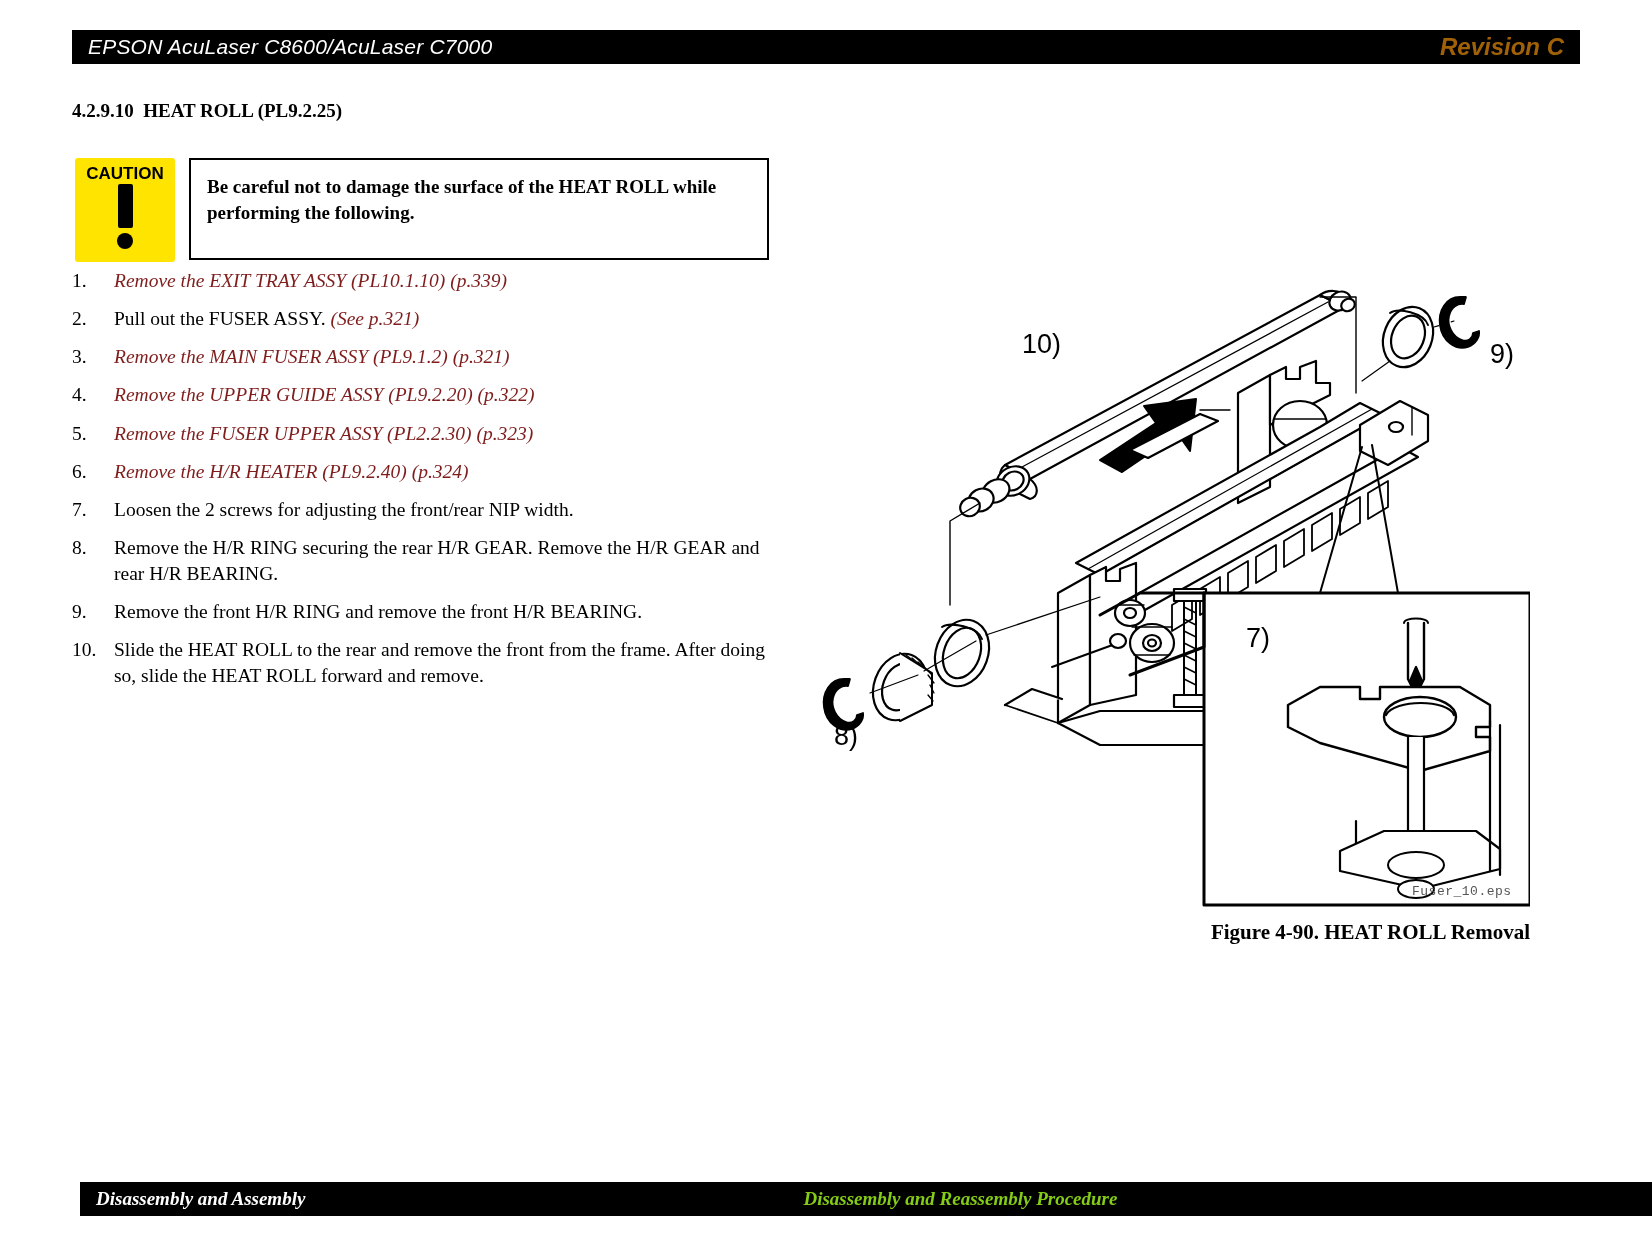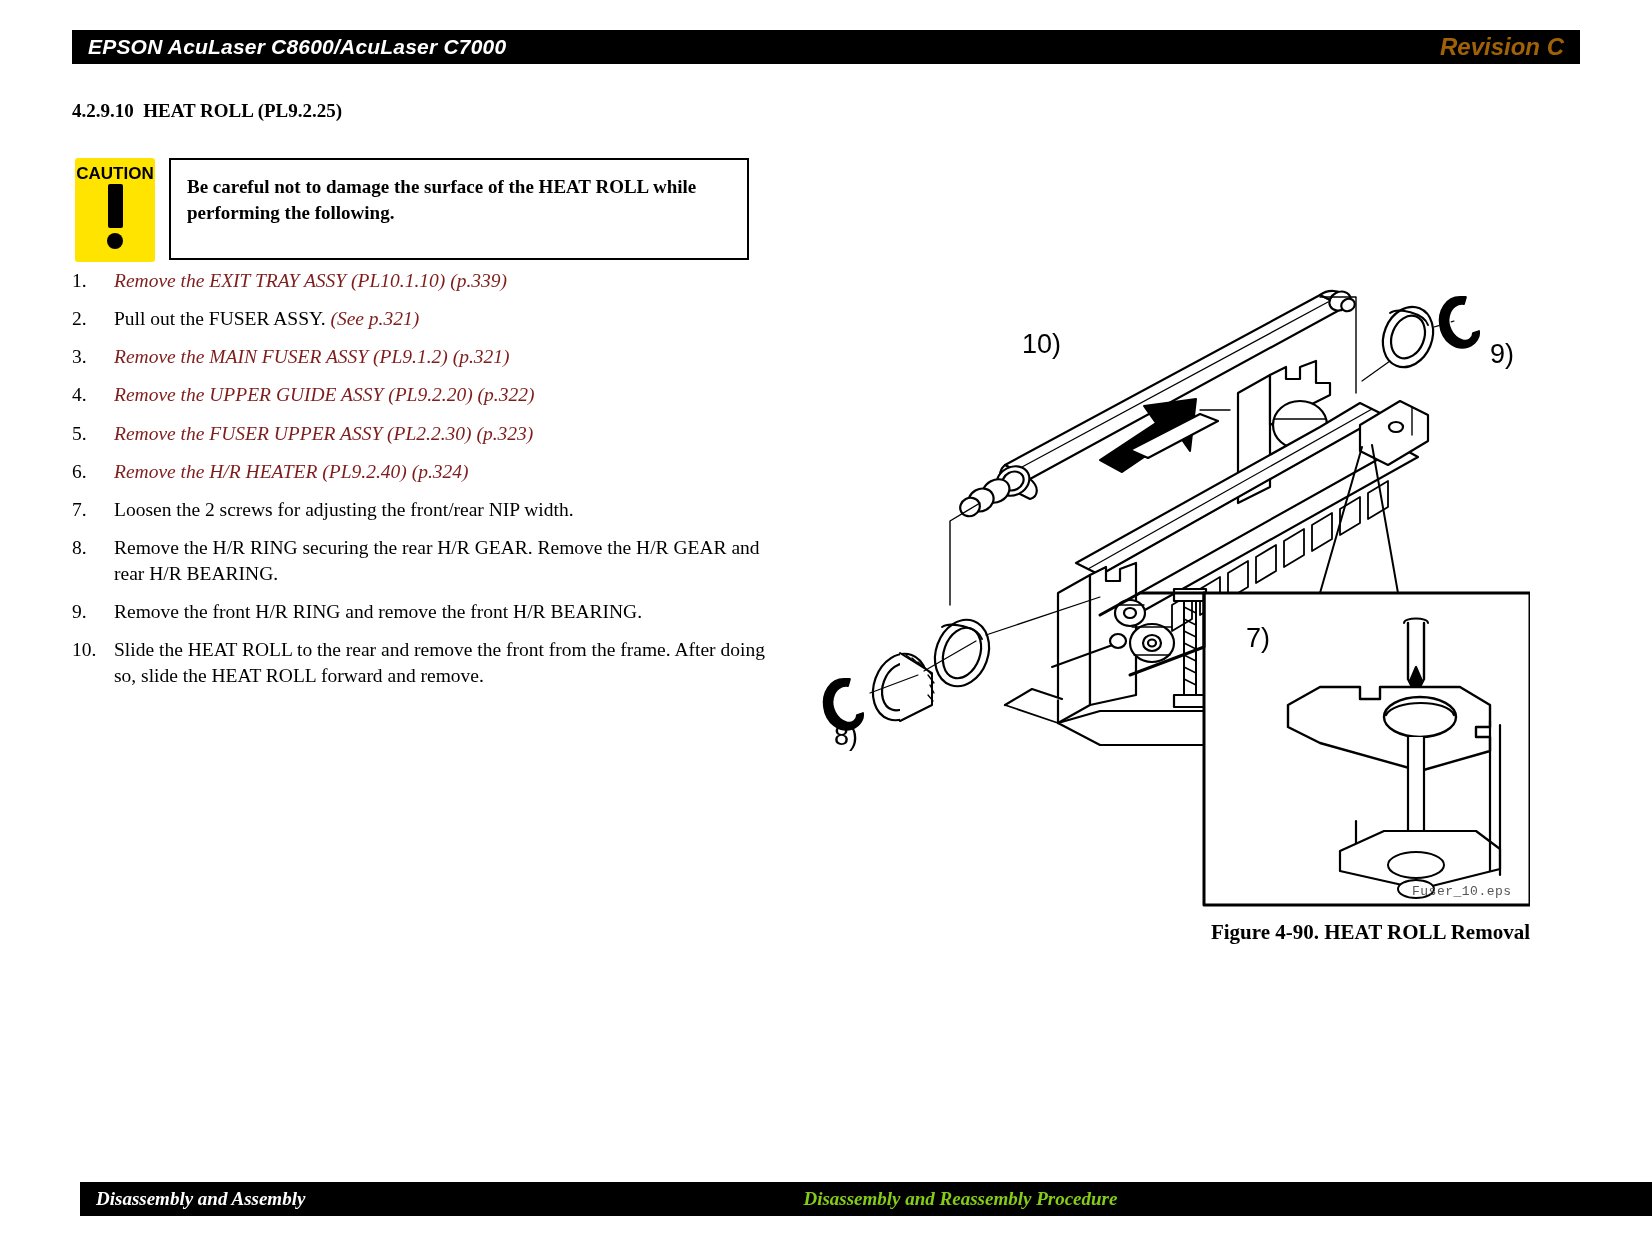--- a/index.html
+++ b/index.html
@@ -27,21 +27,21 @@
     display: flex;
     align-items: center;
     justify-content: space-between;
     padding: 0 16px;
     box-sizing: border-box;
   }
   .header-title {
     color: #ffffff;
     font-family: "Liberation Sans", sans-serif;
     font-style: italic;
-    font-weight: bold;
+    font-weight: normal;
     font-size: 21px;
     letter-spacing: 0.2px;
   }
   .header-revision {
     color: #a16207;
     font-family: "Liberation Sans", sans-serif;
     font-style: italic;
     font-weight: bold;
     font-size: 24px;
   }
@@ -59,21 +59,21 @@
 
   
   .caution-wrap {
     position: absolute;
     left: 75px;
     top: 158px;
     display: flex;
     align-items: flex-start;
   }
   .caution-badge {
-    width: 80px;
+    width: 100px;
     height: 104px;
     background: #ffe400;
     display: flex;
     flex-direction: column;
     align-items: center;
     justify-content: flex-start;
     padding-top: 7px;
     box-sizing: border-box;
     border-radius: 3px;
   }

